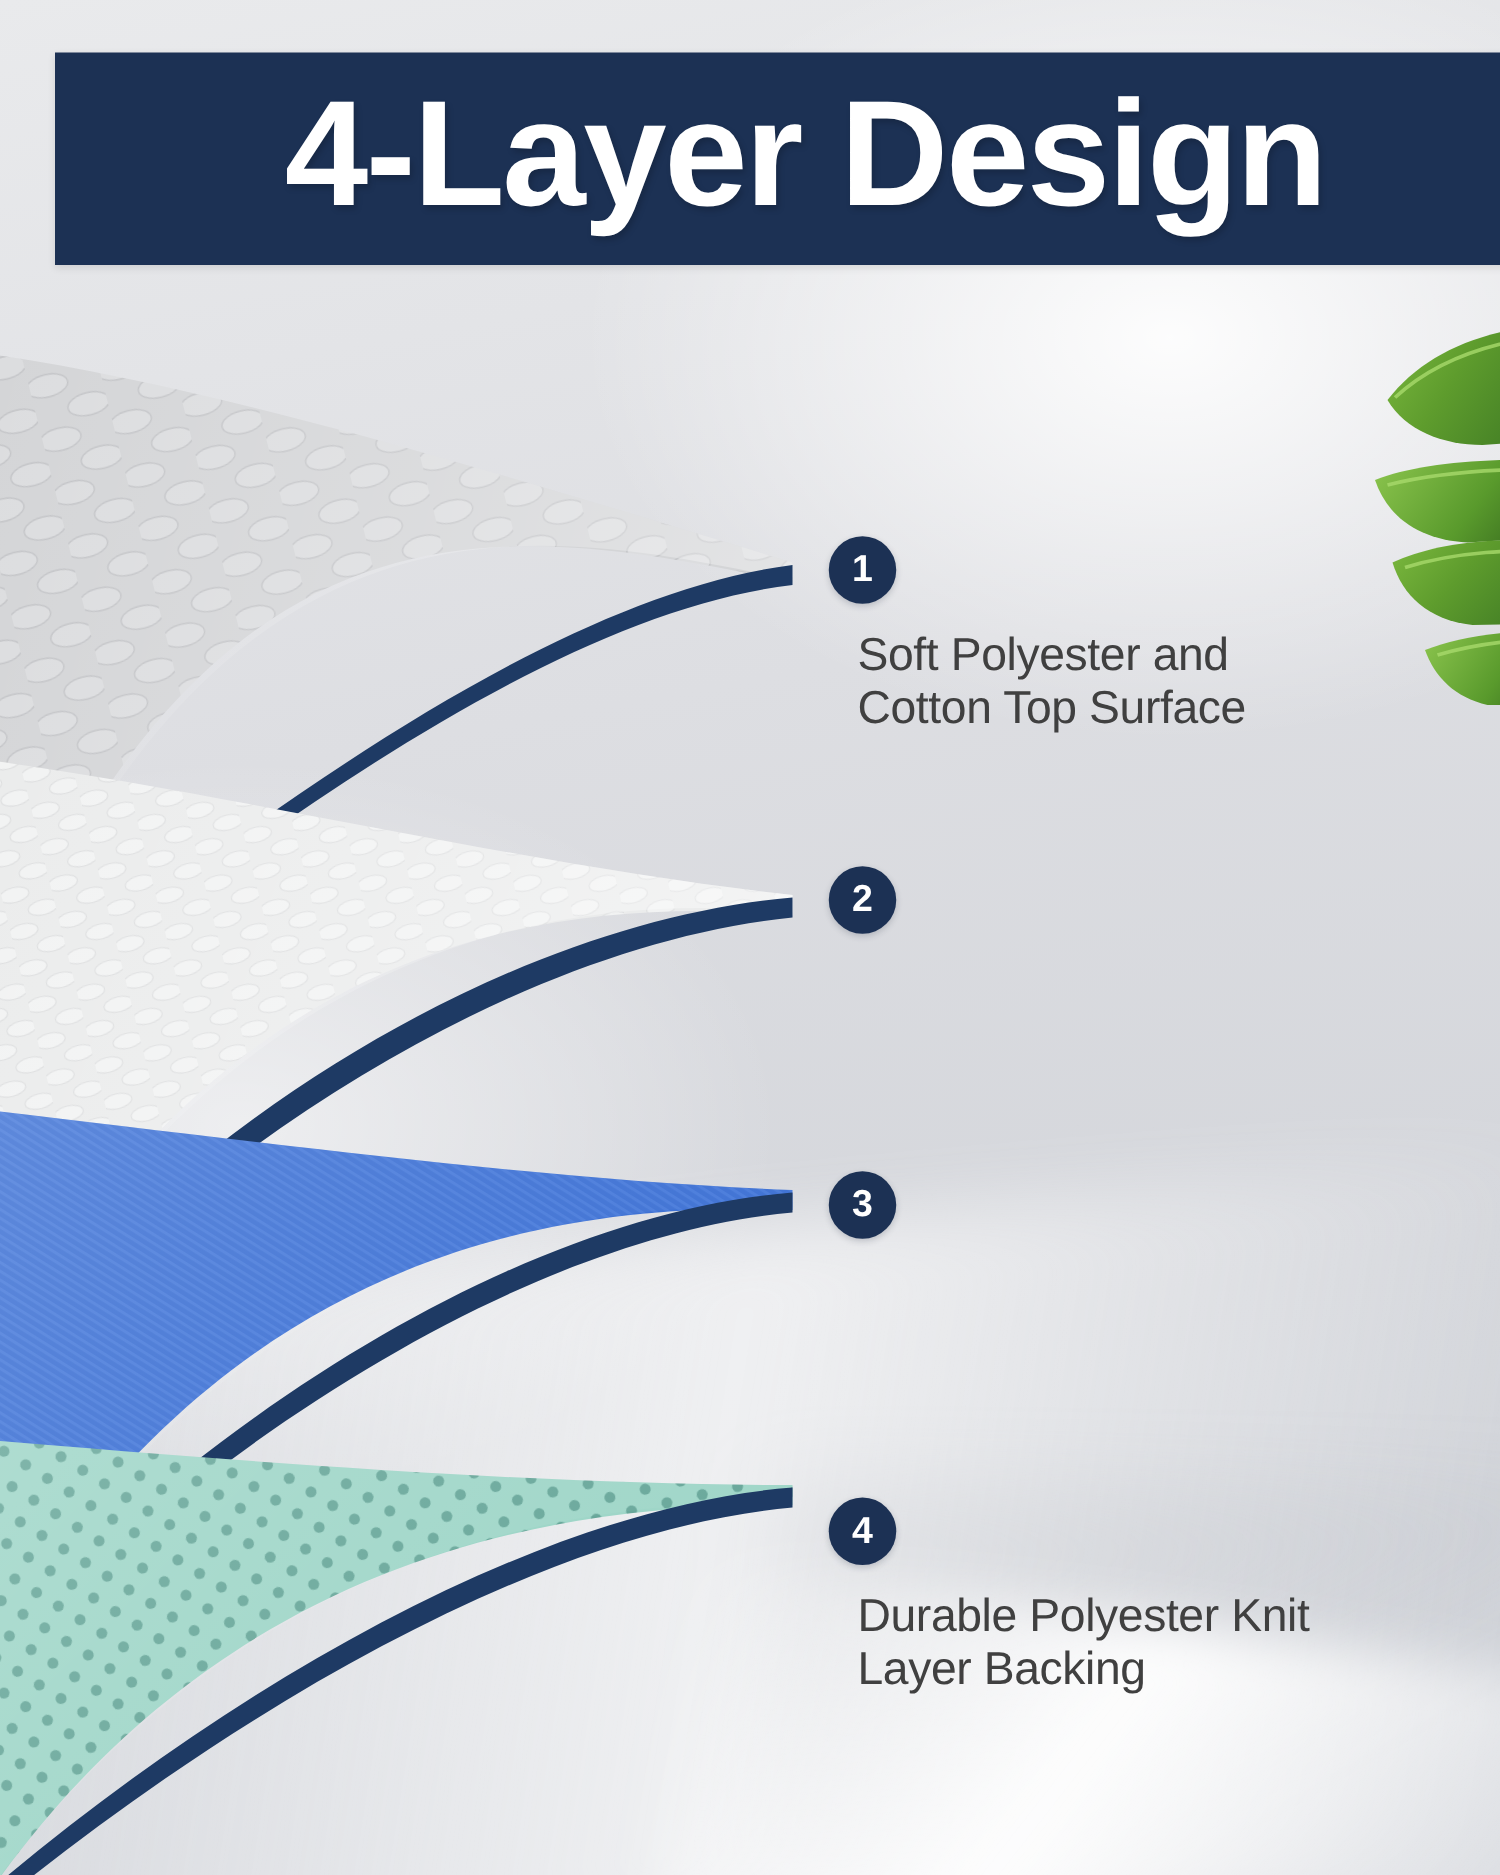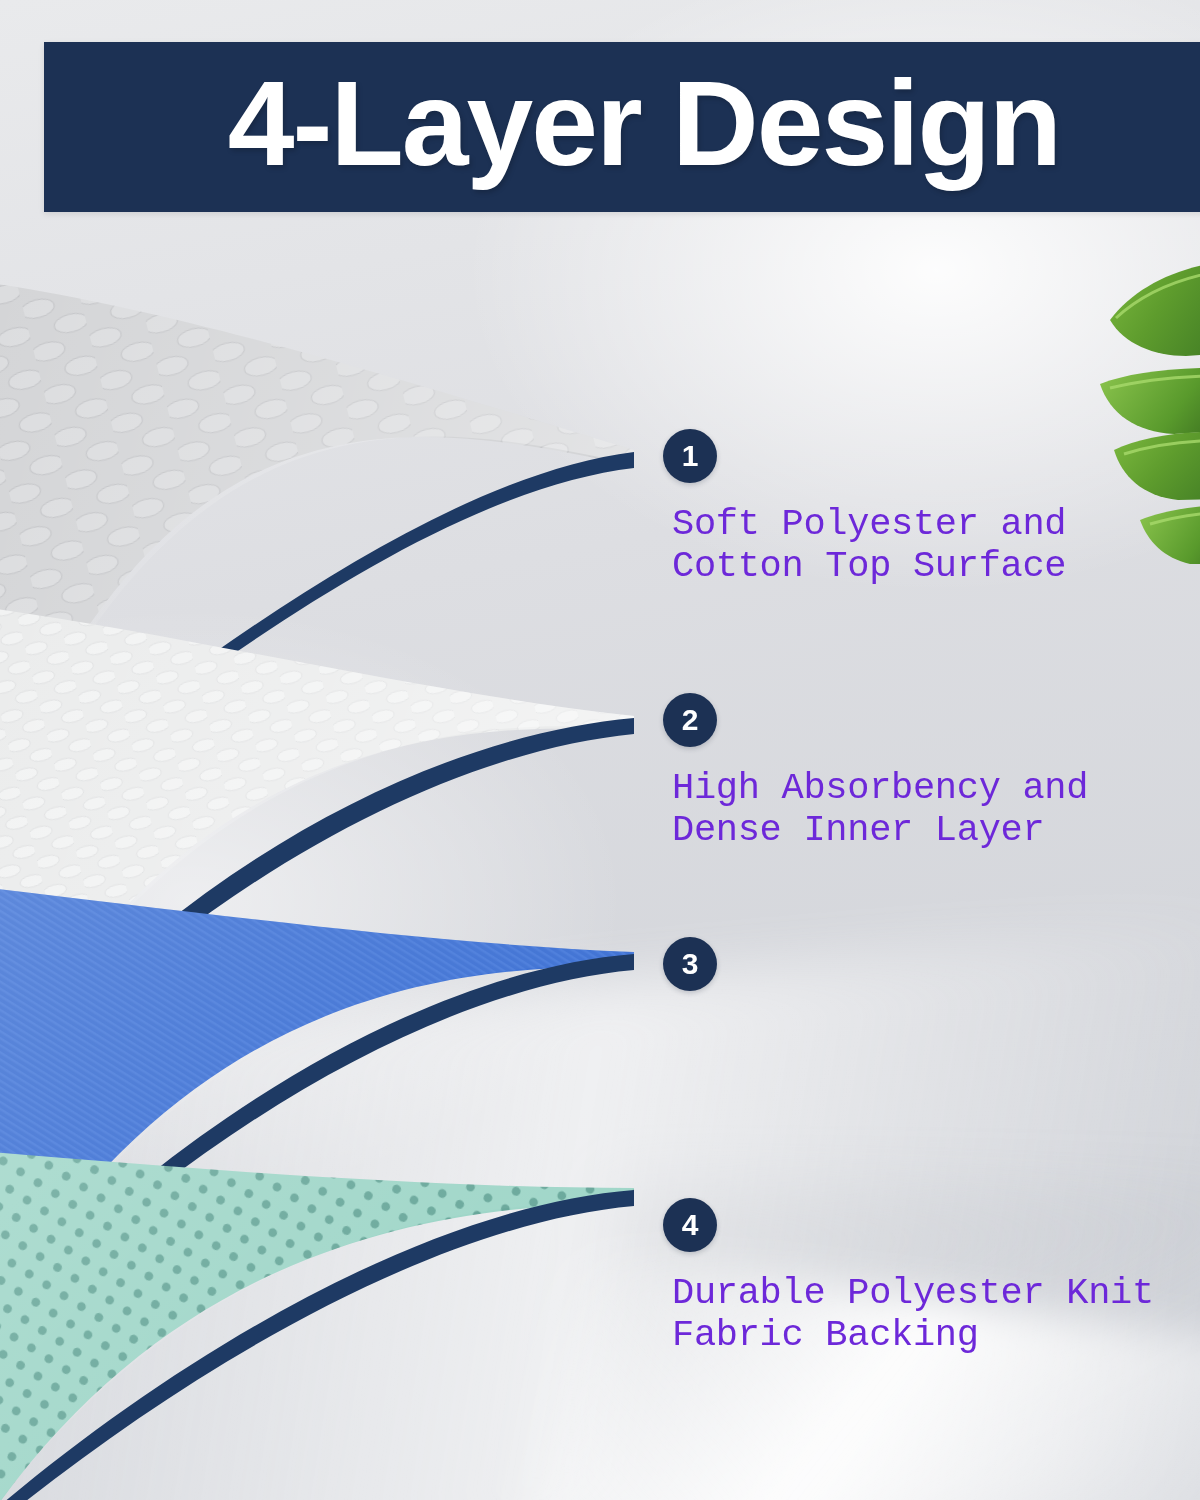--- a/index.html
+++ b/index.html
@@ -108,28 +108,27 @@
     font-size: 30px;
     font-weight: 700;
     display: flex;
     align-items: center;
     justify-content: center;
     line-height: 1;
     box-shadow: 0 2px 5px rgba(40,50,70,0.22);
   }
   .callout-text {
     margin-top: 20px;
-    margin-left: 9px;
-    color: #6d28d9;
+    margin-left: 23px;
+    color: #404040;
     font-size: 37px;
     font-weight: 400;
     line-height: 1.14;
     letter-spacing: -0.3px;
     white-space: pre-line;
-    font-family: Liberation Mono, monospace;
   }
 
   #c1 { top: 429px; }
   #c2 { top: 693px; }
   #c3 { top: 937px; }
   #c4 { top: 1198px; }
 
   
   .leaf-wrap {
     position: absolute;
@@ -276,32 +275,30 @@
   <div class="callouts">
 
     <div class="callout" id="c1">
       <div class="badge">1</div>
       <div class="callout-text">Soft Polyester and
 Cotton Top Surface</div>
     </div>
 
     <div class="callout" id="c2">
       <div class="badge">2</div>
-      <div class="callout-text">High Absorbency and
-Dense Inner Layer</div>
     </div>
 
     <div class="callout" id="c3">
       <div class="badge">3</div>
     </div>
 
     <div class="callout" id="c4">
       <div class="badge">4</div>
       <div class="callout-text">Durable Polyester Knit
-Fabric Backing</div>
+Layer Backing</div>
     </div>
   </div>
 
   <div class="banner">
     <div class="banner-title">4-Layer Design</div>
   </div>
 
 </div>
 
 </body></html>

